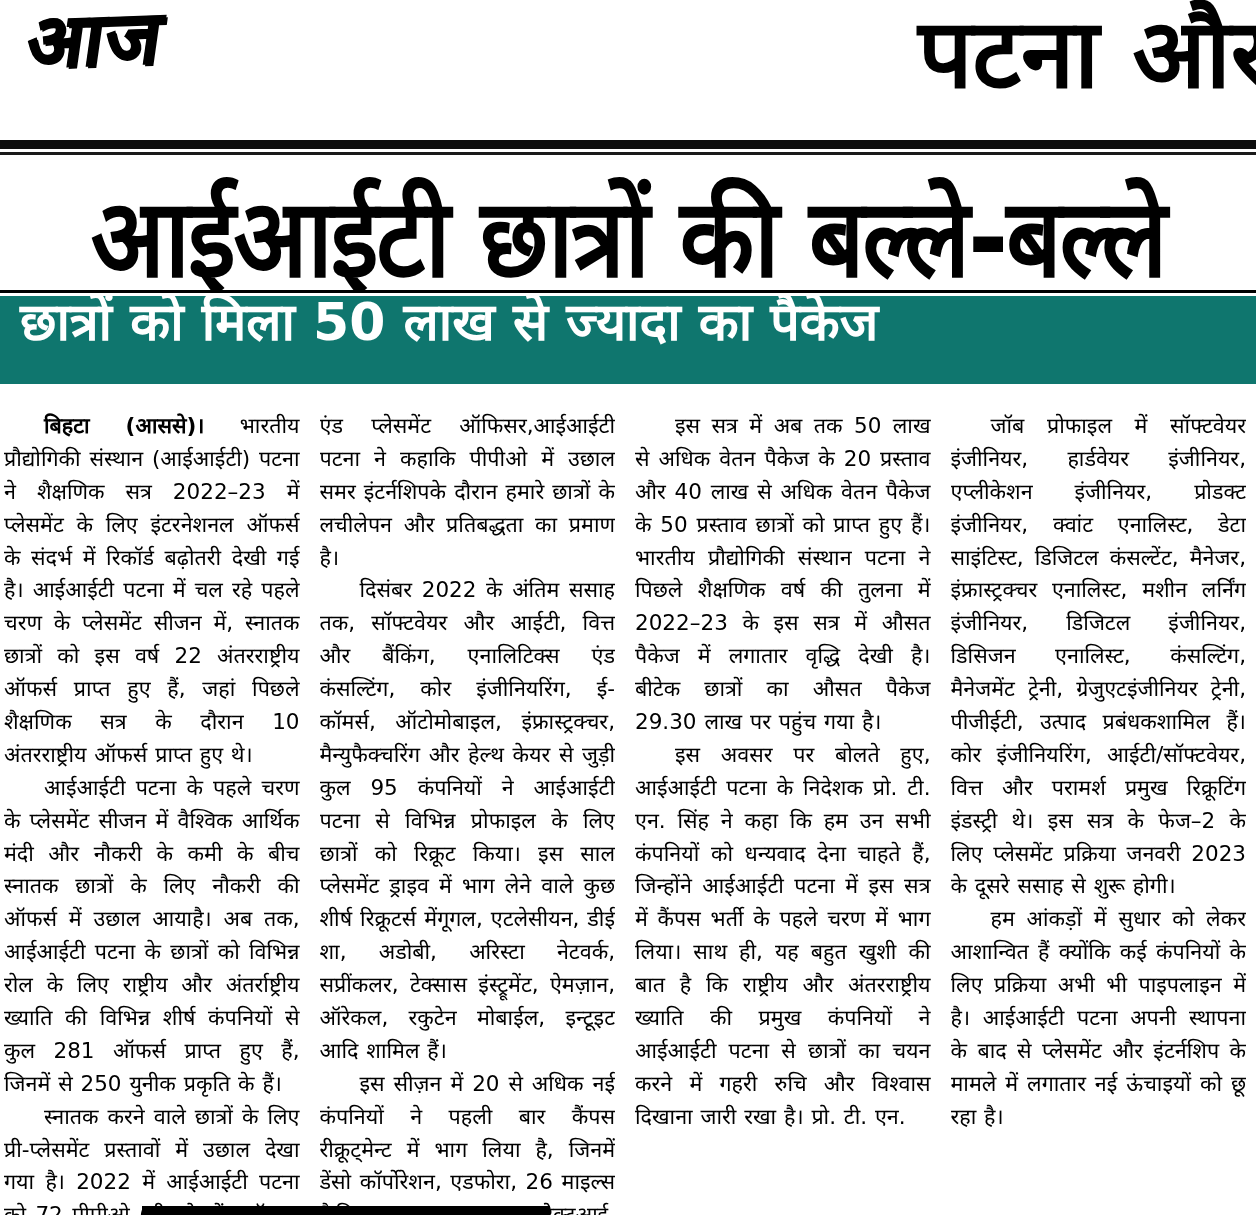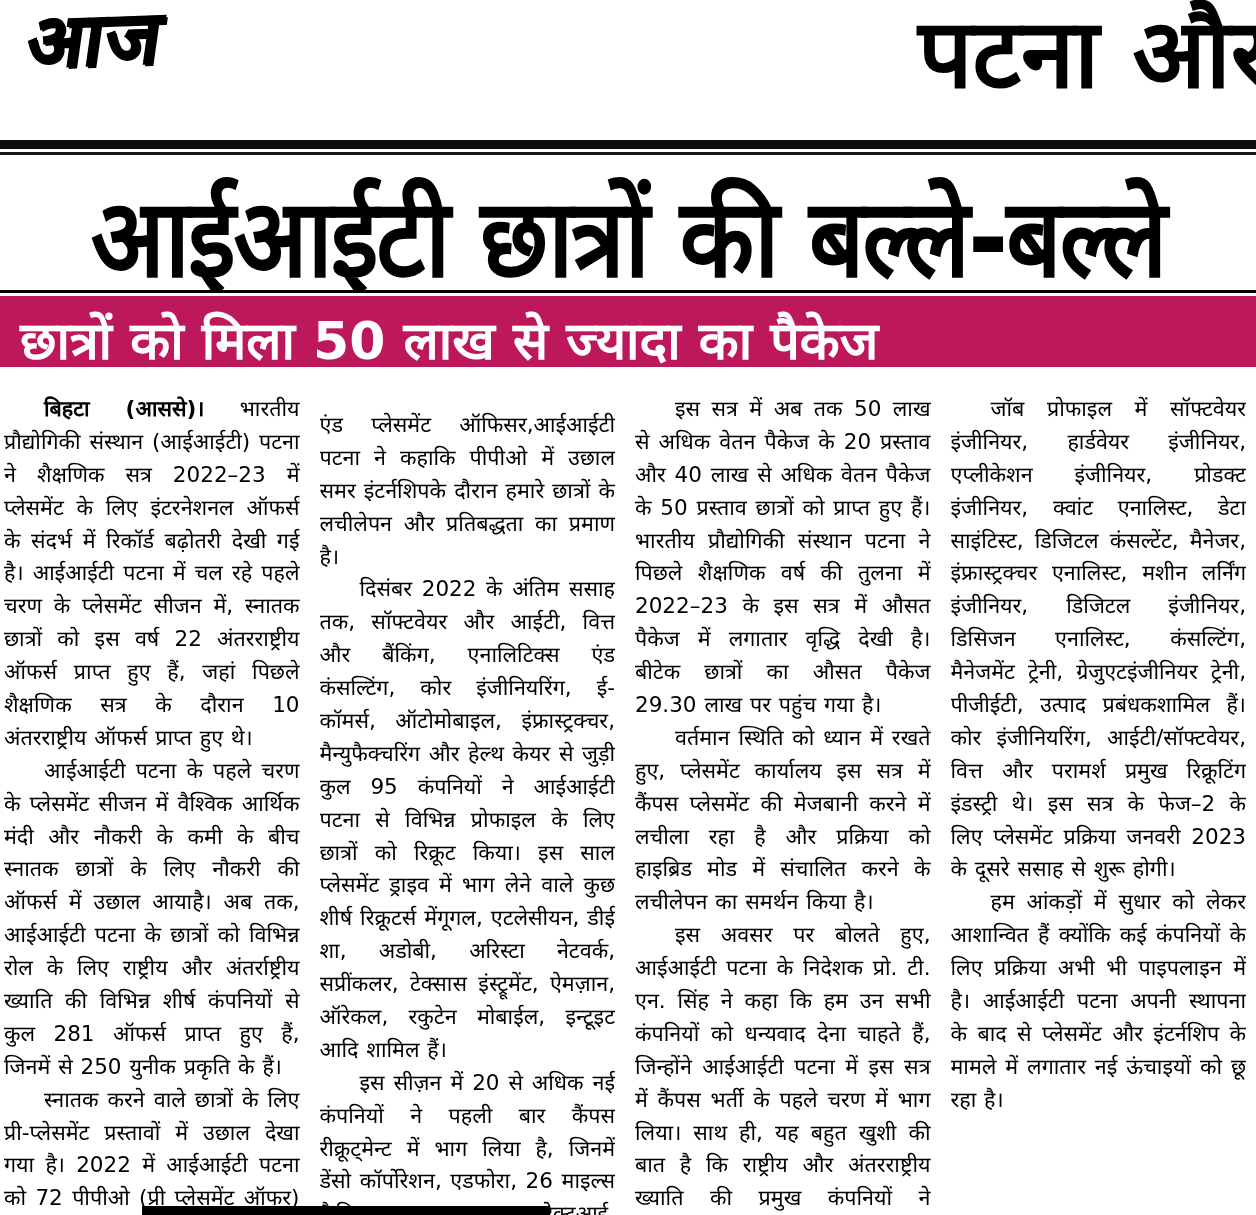--- a/index.html
+++ b/index.html
@@ -47,23 +47,23 @@
     font-size: 97px; font-weight: 900; line-height: 1.05;
     white-space: nowrap;
     letter-spacing: -2px;
     transform: scaleY(1.12);
     transform-origin: center;
   }
 
   
   .band-rule { height: 3px; background: #000; margin-bottom: 3px; }
   .subhead-band {
-    background: #be185d; color: #ffffff;
-    height: 71px;
-    display: flex; align-items: flex-end;
+    background: #0f766e; color: #ffffff;
+    height: 88px;
+    display: flex; align-items: flex-start;
     padding: 0 20px;
     overflow: hidden;
   }
   .subhead-band h2 {
     margin: 0;
     font-size: 52px; font-weight: 700; line-height: 1;
     white-space: nowrap;
     width: 100%;
     display: flex; justify-content: space-between;
   }
@@ -79,21 +79,21 @@
   }
   .col { overflow: hidden; }
   .para {
     margin: 0;
     font-size: 21.5px;
     line-height: 1.53;
     text-align: justify;
     text-indent: 40px;
     word-spacing: 1px;
   }
-  .para.no-indent { text-indent: 0; margin-top: 16px; }
+  .para.no-indent { text-indent: 0; }
   .dateline { font-weight: 700; }
 
   
   .bottom-strip {
     position: absolute;
     left: 142px; bottom: 0;
     width: 408px; height: 9px;
     background: #000;
   }
 </style>
@@ -131,21 +131,20 @@
     </div>
 
     <div class="col">
       <p class="para no-indent">एंड प्लेसमेंट ऑफिसर,आईआईटी पटना ने कहाकि पीपीओ में उछाल समर इंटर्नशिपके दौरान हमारे छात्रों के लचीलेपन और प्रतिबद्धता का प्रमाण है।</p>
       <p class="para">दिसंबर 2022 के अंतिम ससाह तक, सॉफ्टवेयर और आईटी, वित्त और बैंकिंग, एनालिटिक्स एंड कंसल्टिंग, कोर इंजीनियरिंग, ई-कॉमर्स, ऑटोमोबाइल, इंफ्रास्ट्रक्चर, मैन्युफैक्चरिंग और हेल्थ केयर से जुड़ी कुल 95 कंपनियों ने आईआईटी पटना से विभिन्न प्रोफाइल के लिए छात्रों को रिक्रूट किया। इस साल प्लेसमेंट ड्राइव में भाग लेने वाले कुछ शीर्ष रिक्रूटर्स मेंगूगल, एटलेसीयन, डीई शा, अडोबी, अरिस्टा नेटवर्क, सप्रींकलर, टेक्सास इंस्ट्रूमेंट, ऐमज़ान, ऑरेकल, रकुटेन मोबाईल, इन्टूइट आदि शामिल हैं।</p>
       <p class="para">इस सीज़न में 20 से अधिक नई कंपनियों ने पहली बार कैंपस रीक्रूट्मेन्ट में भाग लिया है, जिनमें डेंसो कॉर्पोरेशन, एडफोरा, 26 माइल्स कैपिटल, टाइटन-डायरेक्टआई, जेविस.एआई, डब्ल्यूडीसी, ईएक्सएल सर्विस, सी-डॉट आदि शामिल हैं।</p>
     </div>
 
     <div class="col">
       <p class="para">इस सत्र में अब तक 50 लाख से अधिक वेतन पैकेज के 20 प्रस्ताव और 40 लाख से अधिक वेतन पैकेज के 50 प्रस्ताव छात्रों को प्राप्त हुए हैं। भारतीय प्रौद्योगिकी संस्थान पटना ने पिछले शैक्षणिक वर्ष की तुलना में 2022–23 के इस सत्र में औसत पैकेज में लगातार वृद्धि देखी है। बीटेक छात्रों का औसत पैकेज 29.30 लाख पर पहुंच गया है।</p>
-      <p class="para">वर्तमान स्थिति को ध्यान में रखते हुए, प्लेसमेंट कार्यालय इस सत्र में कैंपस प्लेसमेंट की मेजबानी करने में लचीला रहा है और प्रक्रिया को हाइब्रिड मोड में संचालित करने के लचीलेपन का समर्थन किया है।</p>
       <p class="para">इस अवसर पर बोलते हुए, आईआईटी पटना के निदेशक प्रो. टी. एन. सिंह ने कहा कि हम उन सभी कंपनियों को धन्यवाद देना चाहते हैं, जिन्होंने आईआईटी पटना में इस सत्र में कैंपस भर्ती के पहले चरण में भाग लिया। साथ ही, यह बहुत खुशी की बात है कि राष्ट्रीय और अंतरराष्ट्रीय ख्याति की प्रमुख कंपनियों ने आईआईटी पटना से छात्रों का चयन करने में गहरी रुचि और विश्वास दिखाना जारी रखा है। प्रो. टी. एन.</p>
     </div>
 
     <div class="col">
       <p class="para">जॉब प्रोफाइल में सॉफ्टवेयर इंजीनियर, हार्डवेयर इंजीनियर, एप्लीकेशन इंजीनियर, प्रोडक्ट इंजीनियर, क्वांट एनालिस्ट, डेटा साइंटिस्ट, डिजिटल कंसल्टेंट, मैनेजर, इंफ्रास्ट्रक्चर एनालिस्ट, मशीन लर्निंग इंजीनियर, डिजिटल इंजीनियर, डिसिजन एनालिस्ट, कंसल्टिंग, मैनेजमेंट ट्रेनी, ग्रेजुएटइंजीनियर ट्रेनी, पीजीईटी, उत्पाद प्रबंधकशामिल हैं। कोर इंजीनियरिंग, आईटी/सॉफ्टवेयर, वित्त और परामर्श प्रमुख रिक्रूटिंग इंडस्ट्री थे। इस सत्र के फेज–2 के लिए प्लेसमेंट प्रक्रिया जनवरी 2023 के दूसरे ससाह से शुरू होगी।</p>
       <p class="para">हम आंकड़ों में सुधार को लेकर आशान्वित हैं क्योंकि कई कंपनियों के लिए प्रक्रिया अभी भी पाइपलाइन में है। आईआईटी पटना अपनी स्थापना के बाद से प्लेसमेंट और इंटर्नशिप के मामले में लगातार नई ऊंचाइयों को छू रहा है।</p>
     </div>
 
   </div>
 

